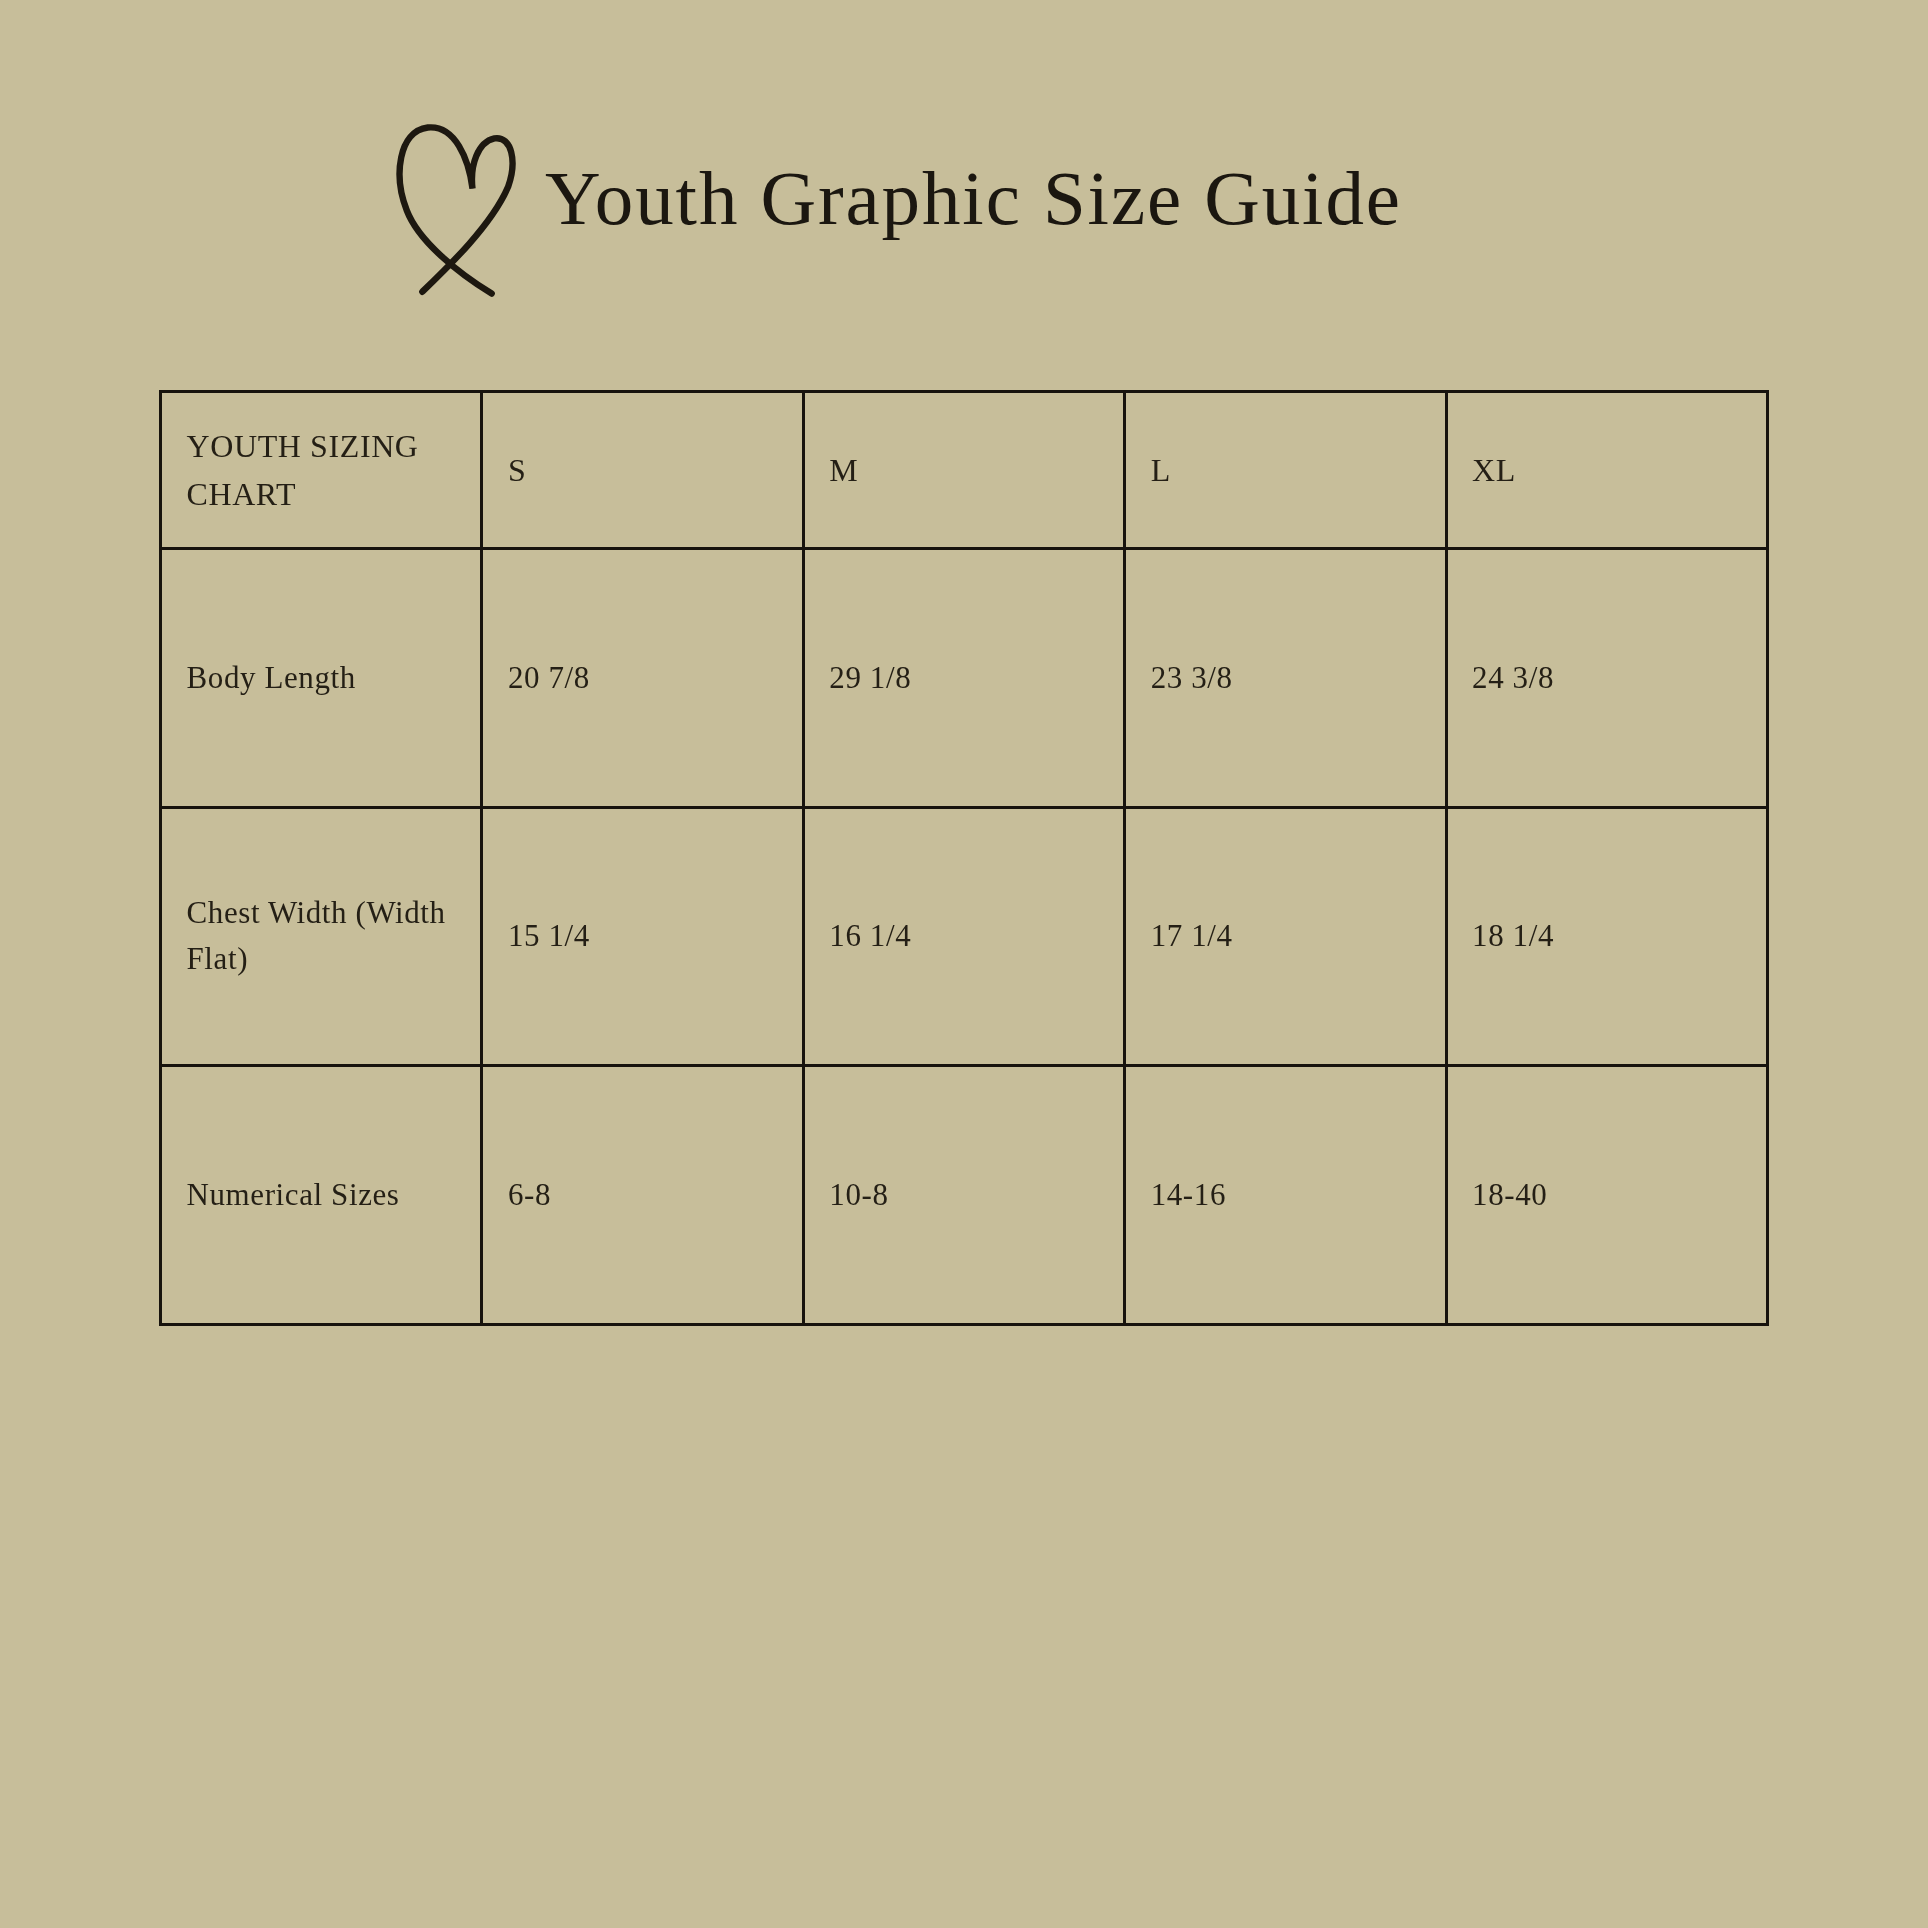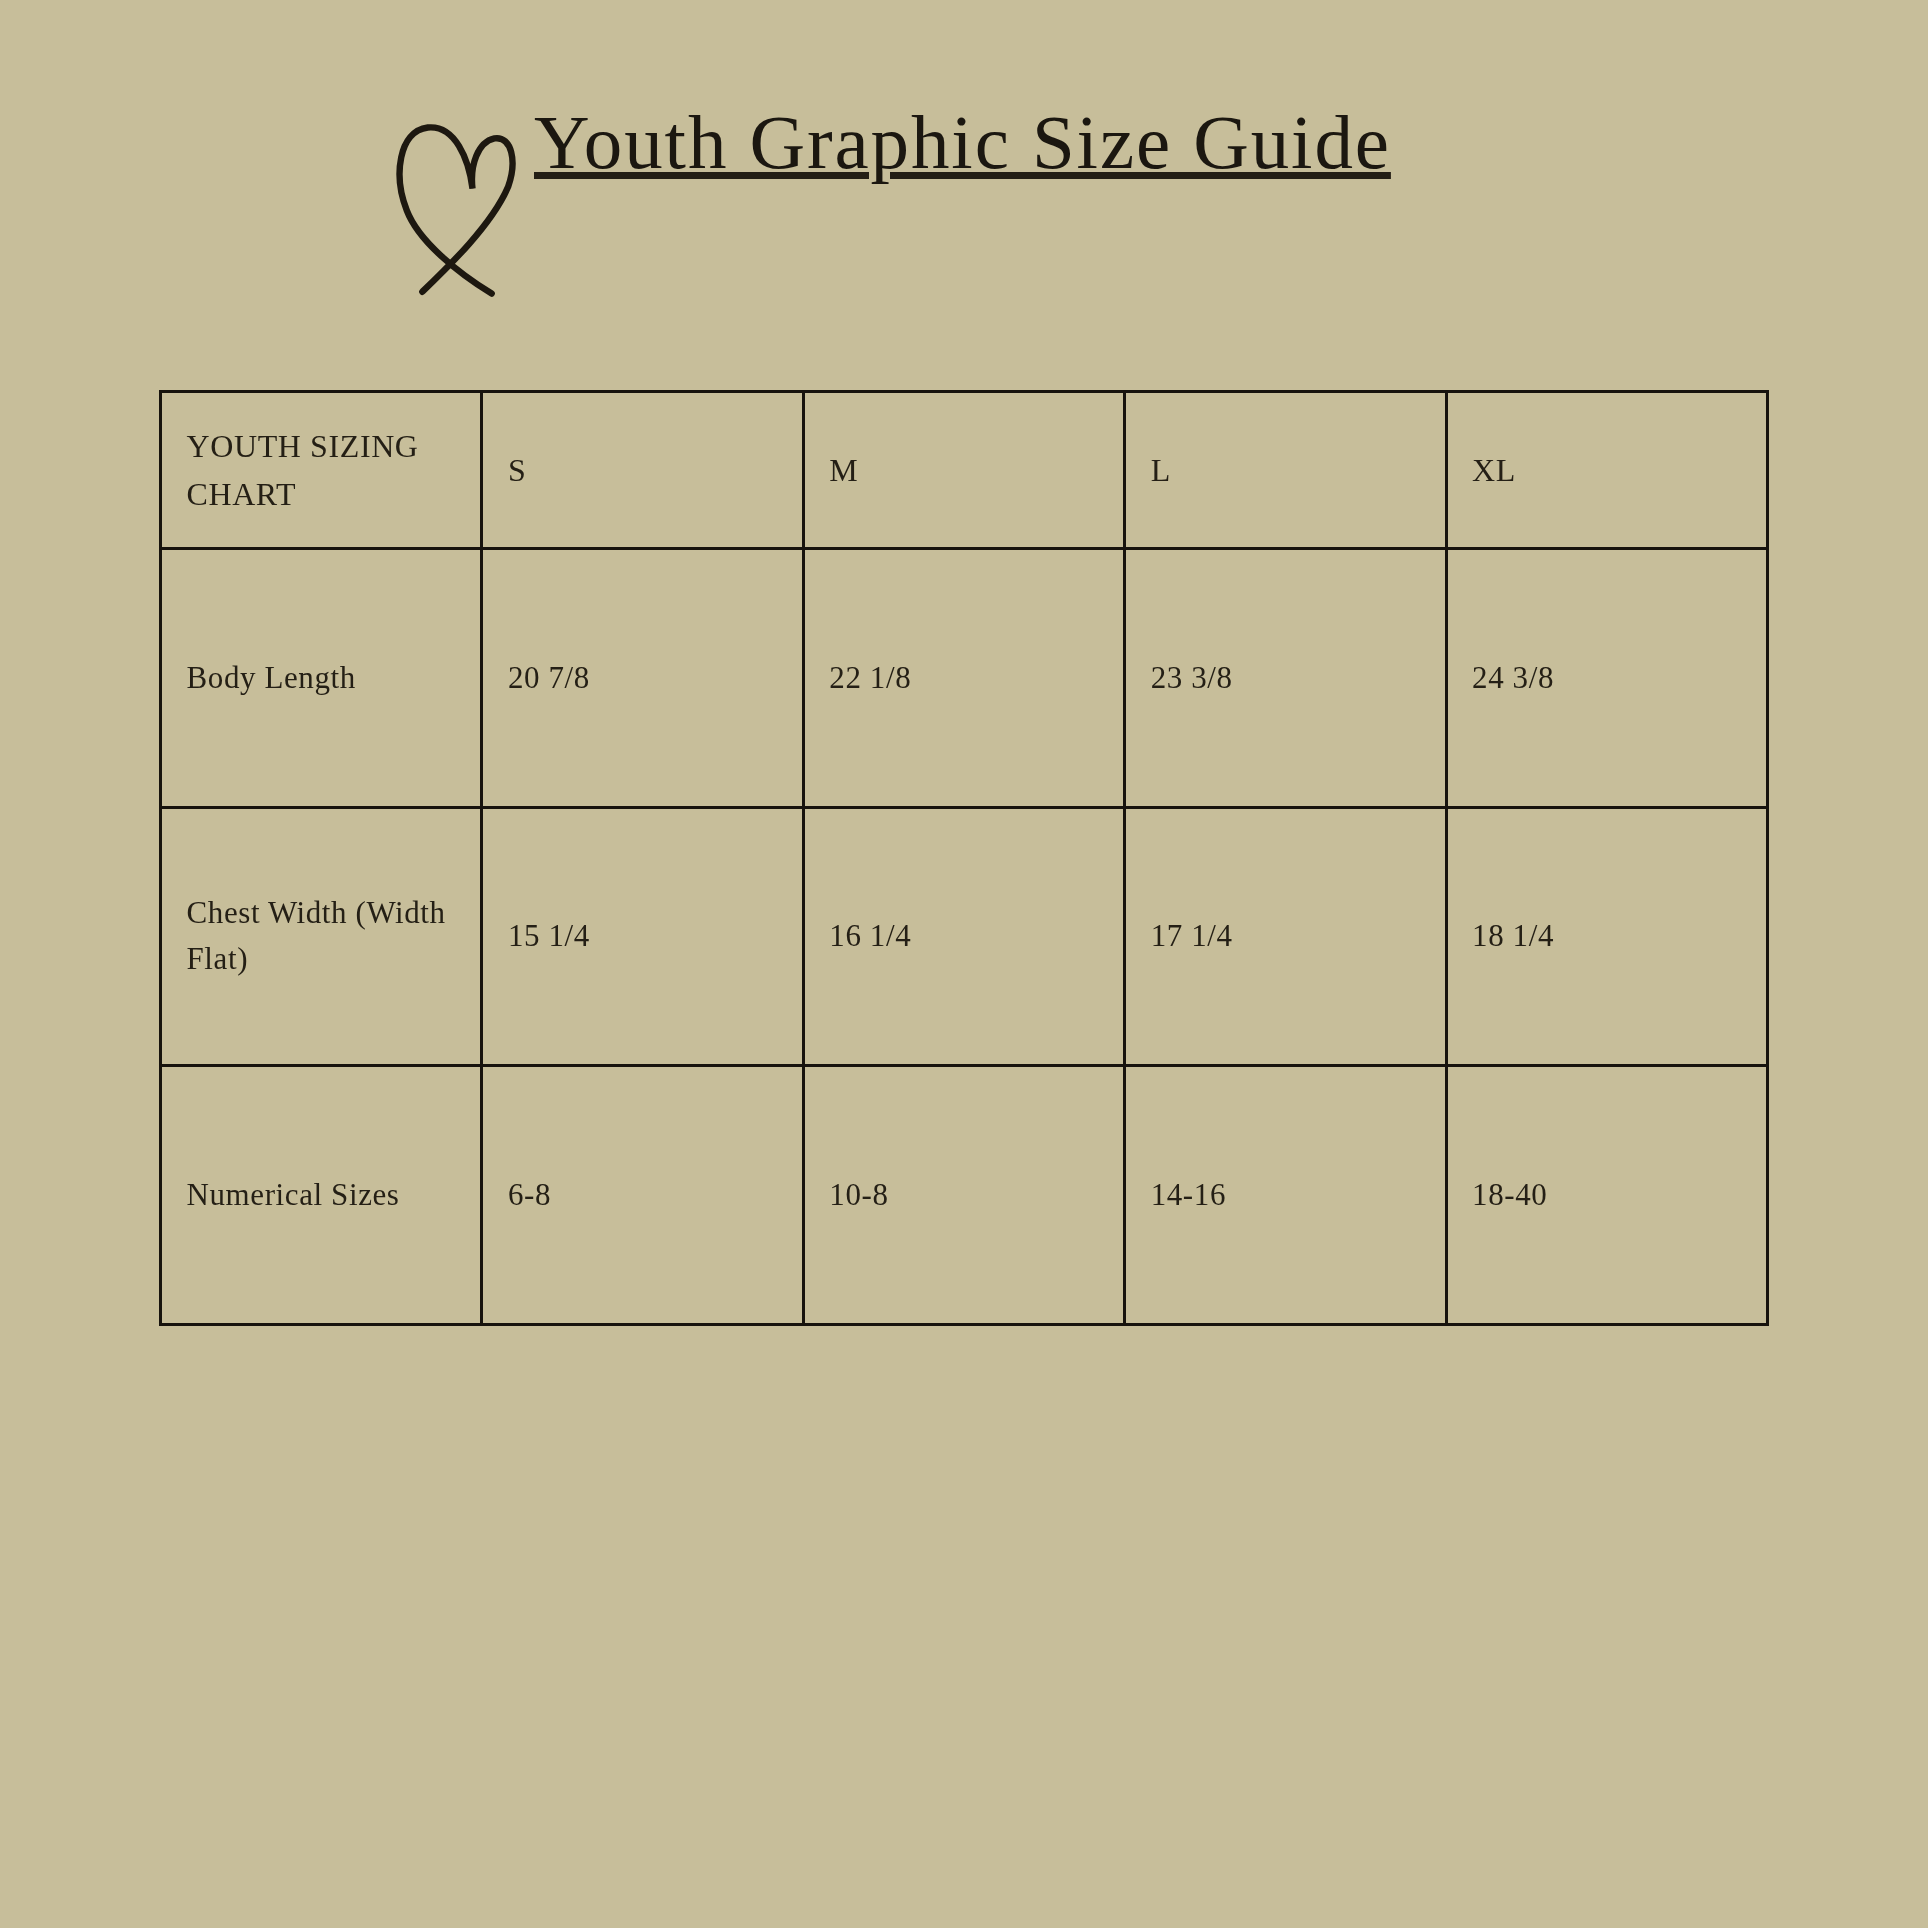--- a/index.html
+++ b/index.html
@@ -10,23 +10,22 @@
     background: #c7be9a;
     font-family: "Liberation Serif", "DejaVu Serif", serif;
     color: #241f15;
     overflow: hidden;
   }
   .header {
     position: absolute;
     left: 384px;
     top: 104px;
     display: flex;
-    align-items: flex-start;
-    gap: 4px;
-    text-decoration: underline;
+    align-items: center;
+    gap: 15px;
   }
   .heart-wrap {
     width: 146px;
     height: 193px;
     flex: 0 0 auto;
   }
   .heart-wrap svg { display: block; width: 100%; height: 100%; }
   .page-title {
     margin: 0 0 3.8px 0;
     font-size: 77px;
@@ -87,21 +86,21 @@
         <th>S</th>
         <th>M</th>
         <th>L</th>
         <th>XL</th>
       </tr>
     </thead>
     <tbody>
       <tr>
         <td>Body Length</td>
         <td>20 7/8</td>
-        <td>22 1/8</td>
+        <td>29 1/8</td>
         <td>23 3/8</td>
         <td>24 3/8</td>
       </tr>
       <tr>
         <td>Chest Width (Width Flat)</td>
         <td>15 1/4</td>
         <td>16 1/4</td>
         <td>17 1/4</td>
         <td>18 1/4</td>
       </tr>

